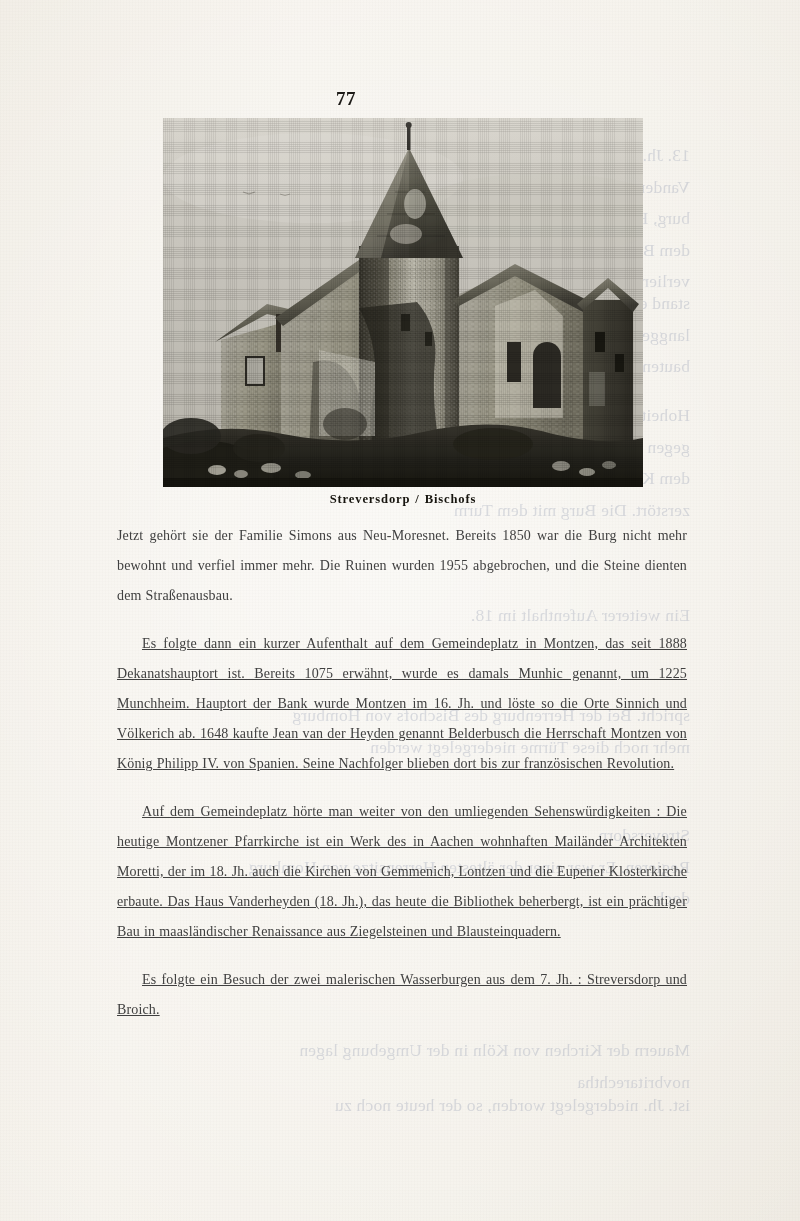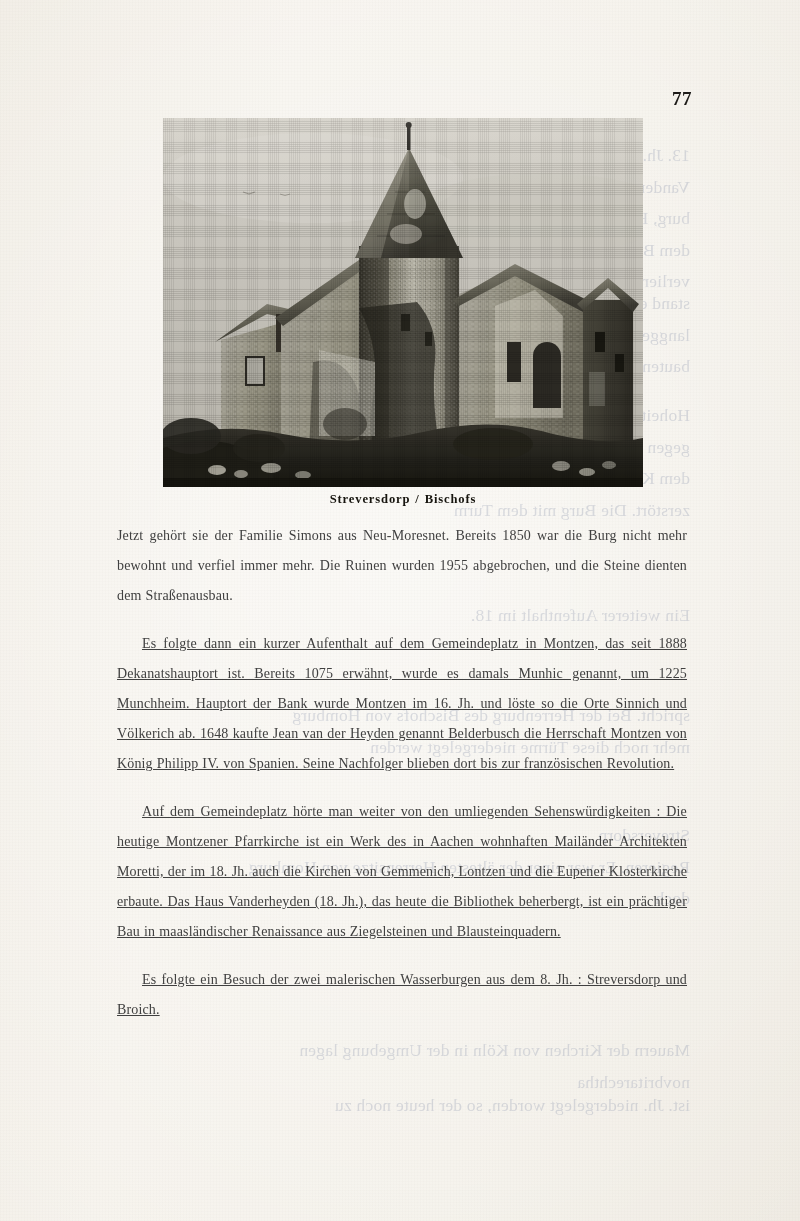--- a/index.html
+++ b/index.html
@@ -55,21 +55,21 @@
     text-align: justify;
   }
   .bleed .bline { white-space: nowrap; }
 
   
   .page-number {
     position: absolute;
     left: 0;
     top: 88px;
     width: 692px;
-    text-align: right;
+    text-align: center;
     font-size: 19px;
     font-weight: bold;
     color: #1d1b18;
     letter-spacing: 0.5px;
   }
 
   
   .photo-wrap {
     position: absolute;
     left: 163px;
@@ -310,14 +310,14 @@
 </div>
 
 <div class="caption">
   <span>Streversdorp</span><span class="sep">/</span><span>Bischofs</span>
 </div>
 
 <div class="body-col" id="body-col">
     <p class="para">Jetzt gehört sie der Familie Simons aus Neu-Moresnet. Bereits 1850 war die Burg nicht mehr bewohnt und verfiel immer mehr. Die Ruinen wurden 1955 abgebrochen, und die Steine dienten dem Straßenausbau.</p>
     <p class="para indent">Es folgte dann ein kurzer Aufenthalt auf dem Gemeindeplatz in Montzen, das seit 1888 Dekanatshauptort ist. Bereits 1075 erwähnt, wurde es damals Munhic genannt, um 1225 Munchheim. Hauptort der Bank wurde Montzen im 16. Jh. und löste so die Orte Sinnich und Völkerich ab. 1648 kaufte Jean van der Heyden genannt Belderbusch die Herrschaft Montzen von König Philipp IV. von Spanien. Seine Nachfolger blieben dort bis zur französischen Revolution.</p>
     <p class="para indent">Auf dem Gemeindeplatz hörte man weiter von den umliegenden Sehenswürdigkeiten : Die heutige Montzener Pfarrkirche ist ein Werk des in Aachen wohnhaften Mailänder Architekten Moretti, der im 18. Jh. auch die Kirchen von Gemmenich, Lontzen und die Eupener Klosterkirche erbaute. Das Haus Vanderheyden (18. Jh.), das heute die Bibliothek beherbergt, ist ein prächtiger Bau in maasländischer Renaissance aus Ziegelsteinen und Blausteinquadern.</p>
-    <p class="para indent">Es folgte ein Besuch der zwei malerischen Wasserburgen aus dem 8. Jh. : Streversdorp und Broich.</p>
+    <p class="para indent">Es folgte ein Besuch der zwei malerischen Wasserburgen aus dem 7. Jh. : Streversdorp und Broich.</p>
   </div>
 
 </body></html>

